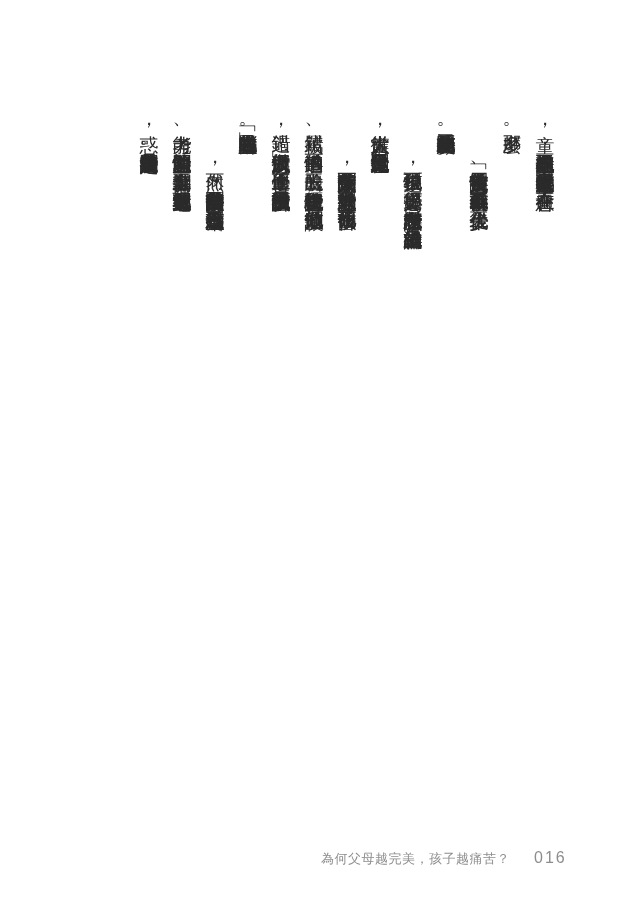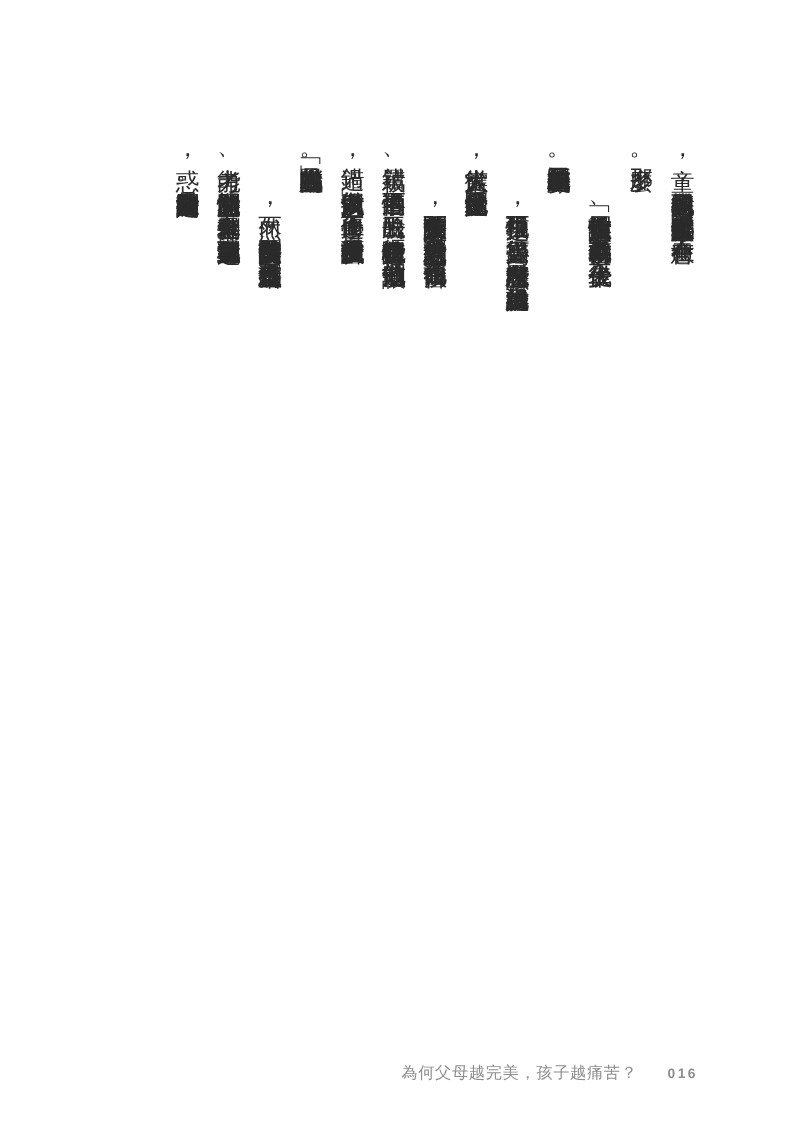--- a/index.html
+++ b/index.html
@@ -50,23 +50,22 @@
     gap: 24px;
     font-family: "Liberation Sans", "DejaVu Sans", sans-serif;
     color: #8d8d8d;
     margin-top: 17px;
   }
   .running-title {
     font-size: 13px;
     letter-spacing: 0.5px;
   }
   .page-number {
-    font-size: 11px;
+    font-size: 16px;
     letter-spacing: 2px;
-    font-weight: bold;
   }
 </style>
 </head>
 <body>
 
 <div class="page">
 
   <main class="text-area">
       <div class="vcol">童，也就是採取橫向的觀察，所以才會覺得「大家不都是這樣做嗎」，而不會在意</div>
       <div class="vcol">那麼多。</div>

